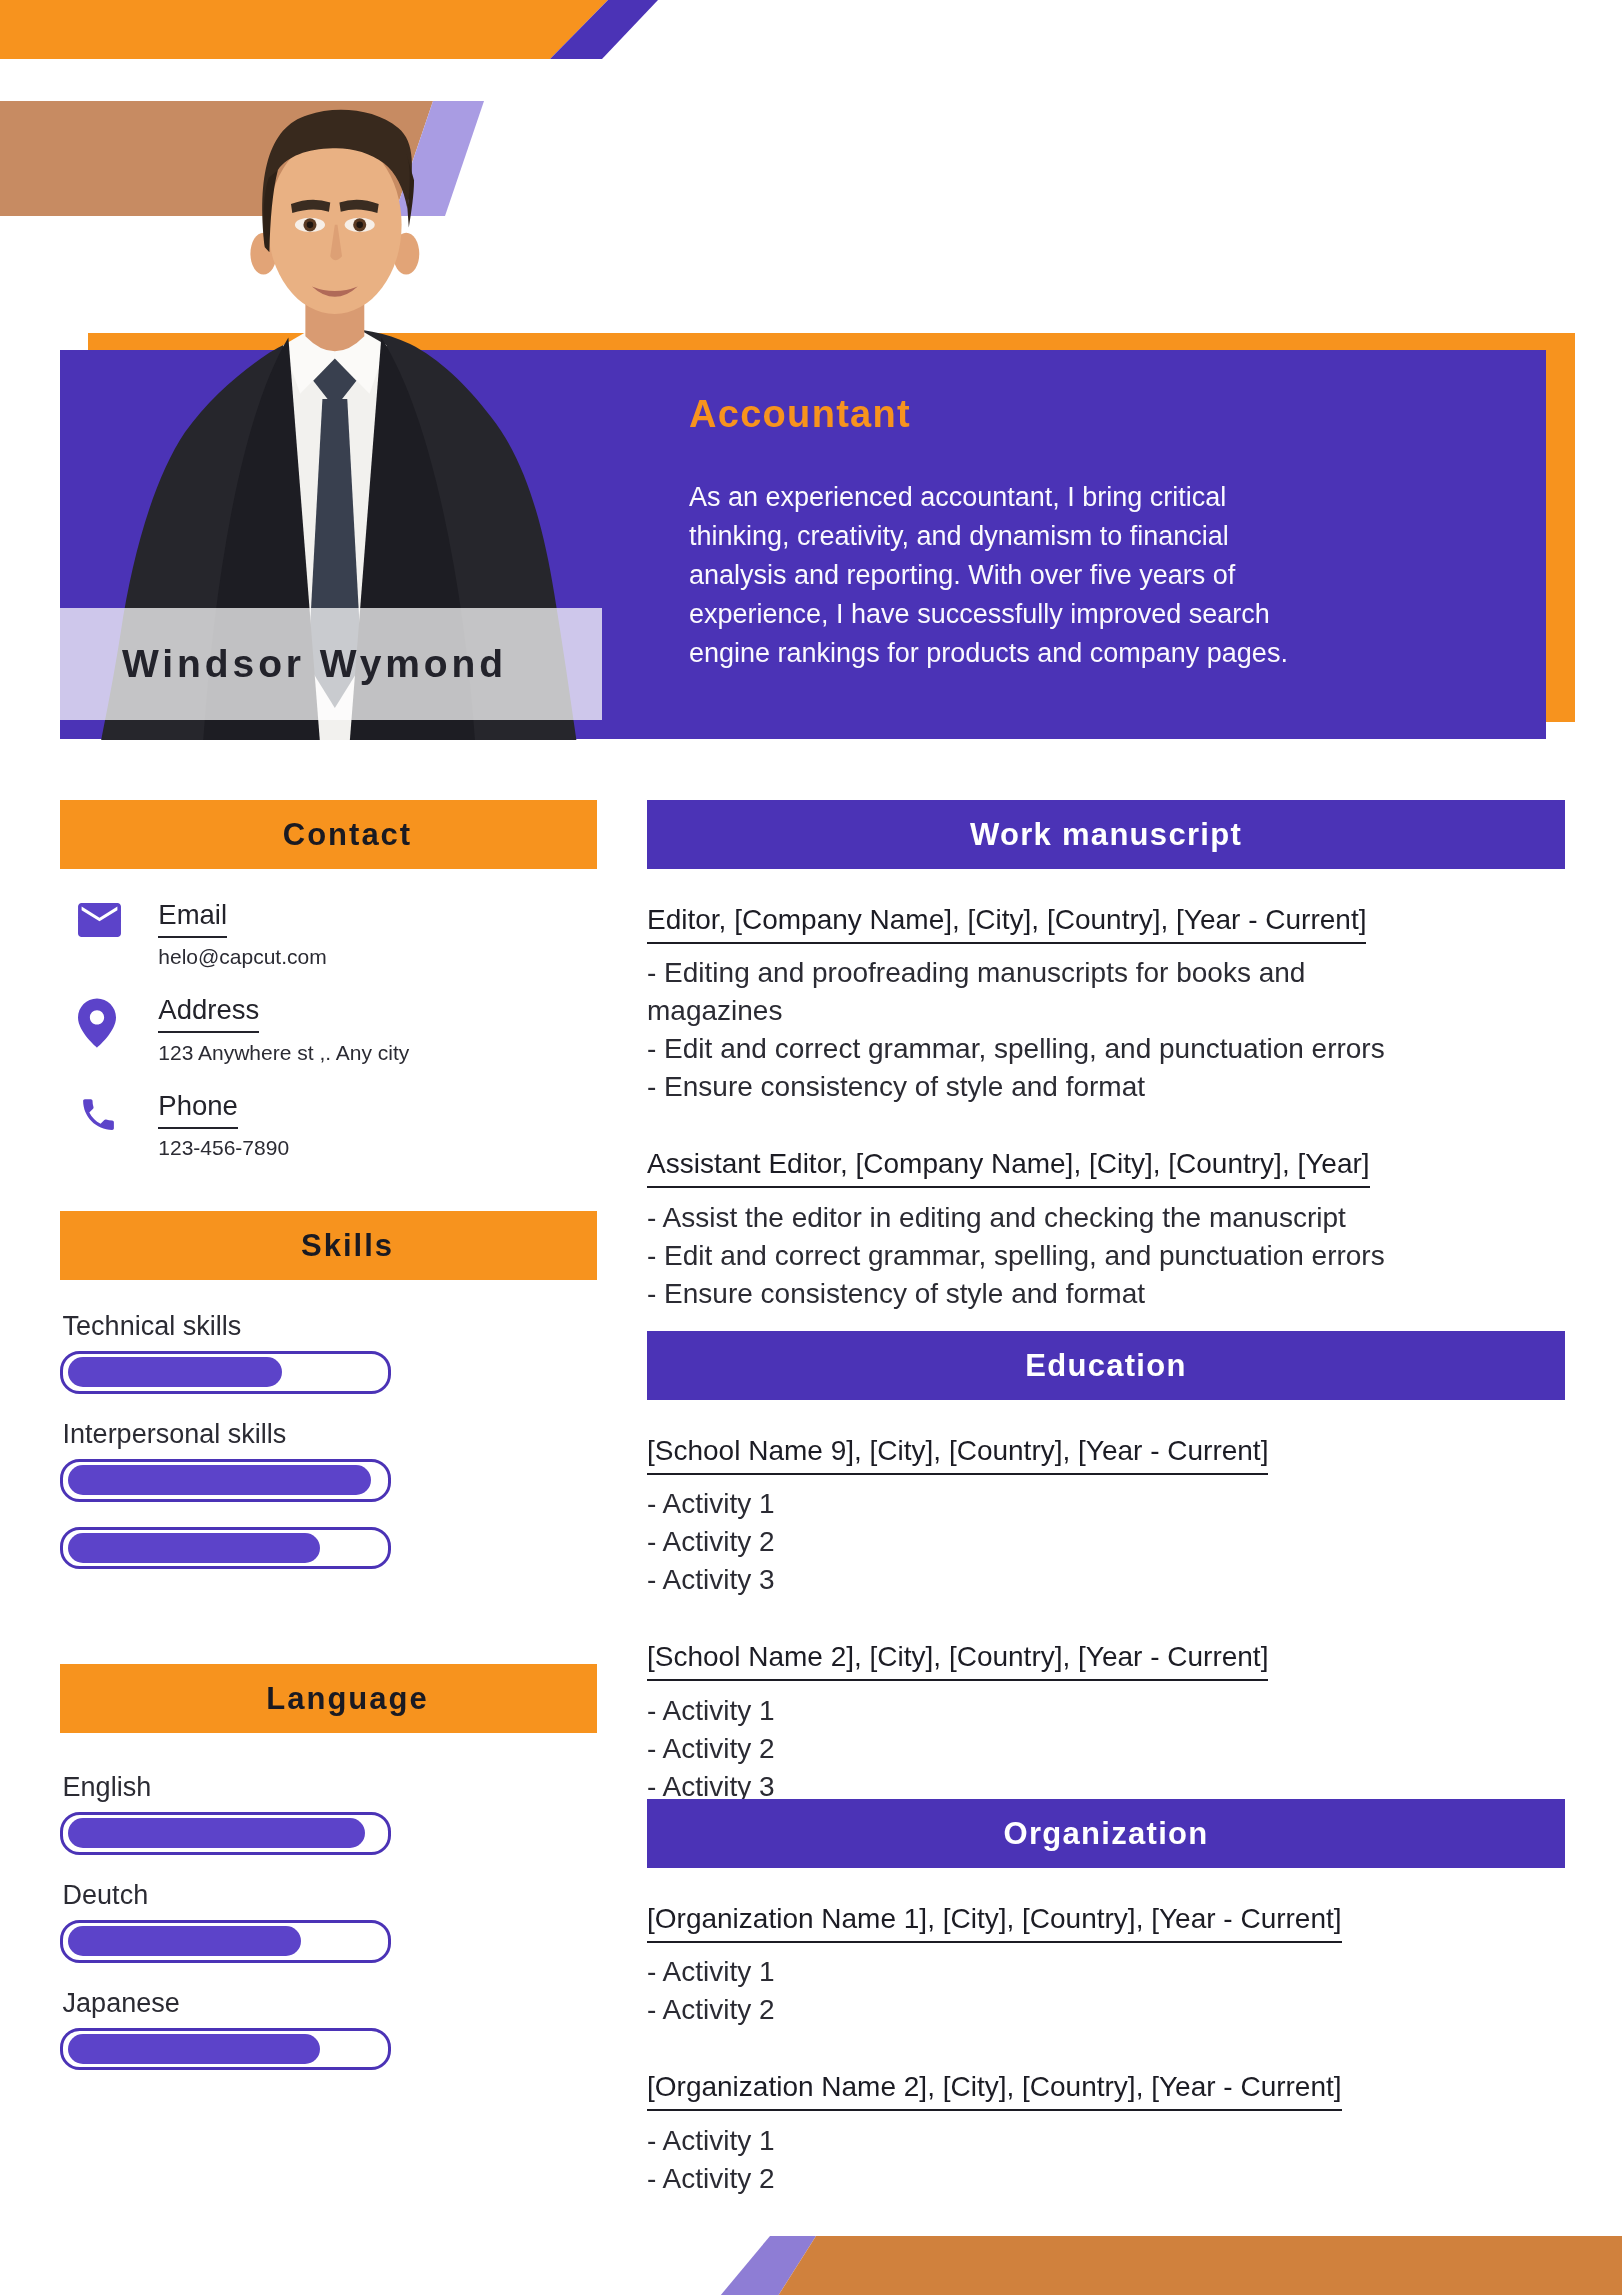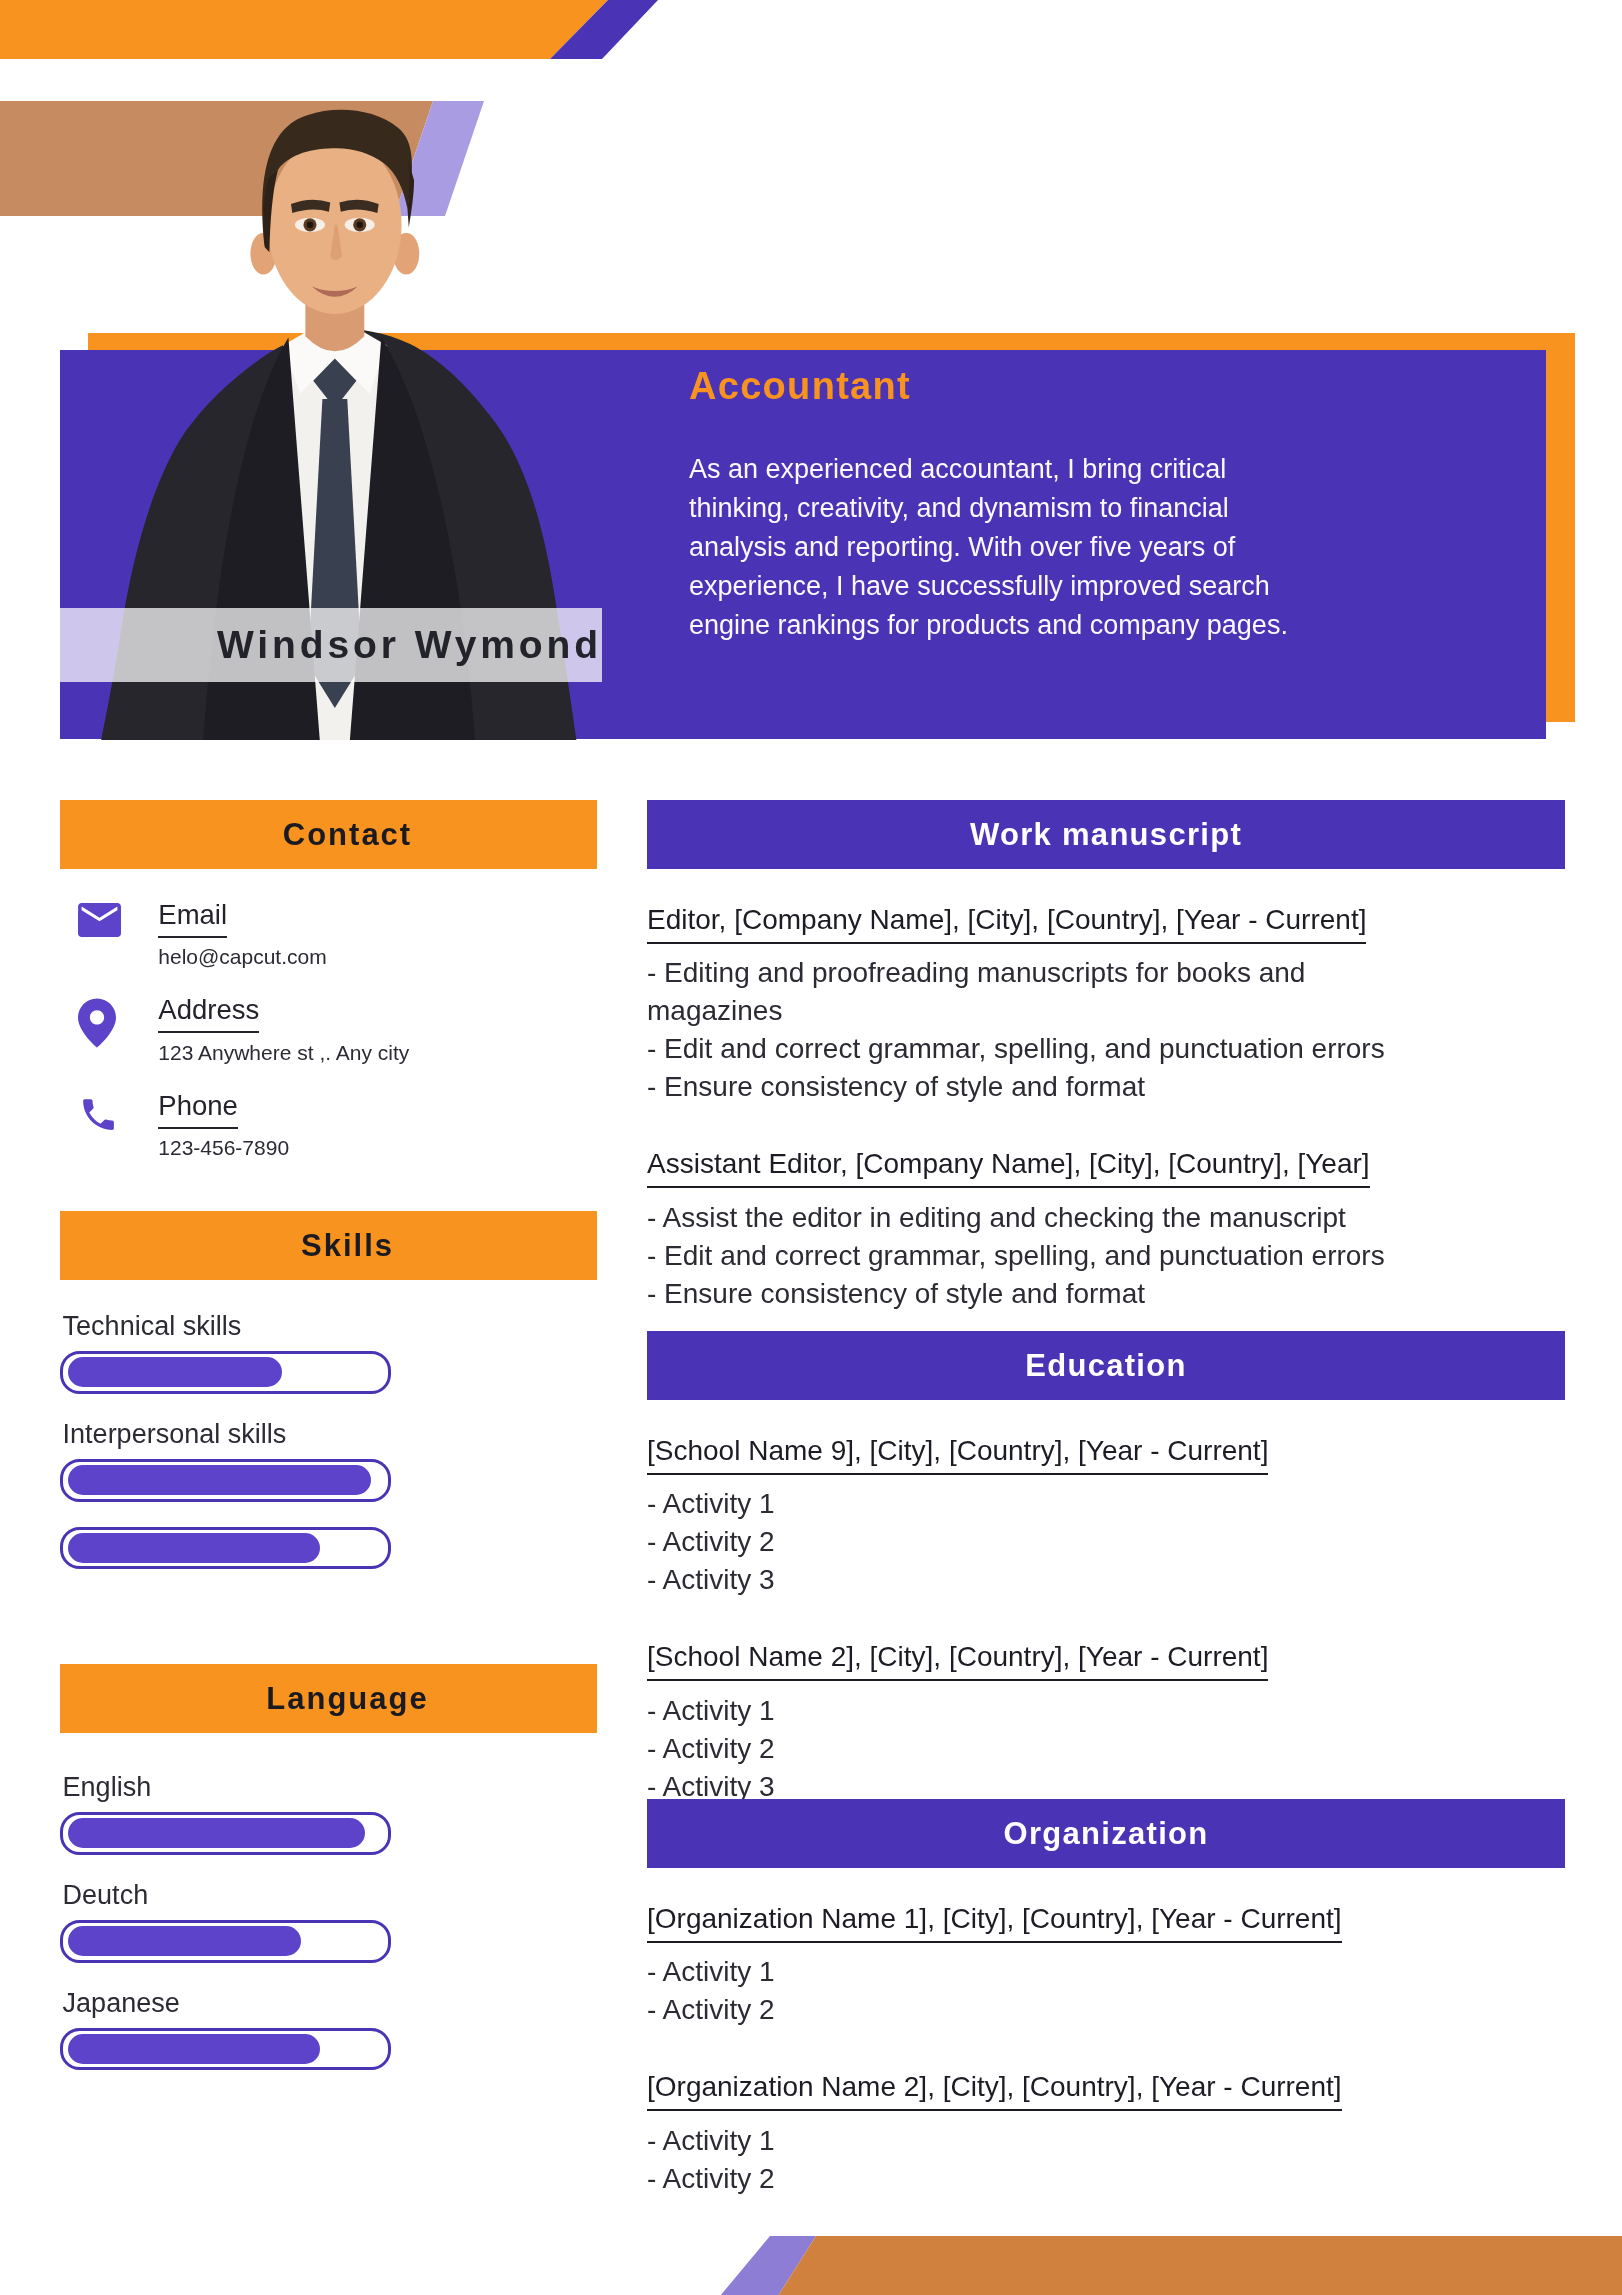--- a/index.html
+++ b/index.html
@@ -16,25 +16,25 @@
     clip-path:polygon(0 0,433px 0,394px 115px,0 115px);}
   .tan-strip{left:394px;top:101px;width:90px;height:115px;background:#A99CE3;
     clip-path:polygon(39px 0,90px 0,51px 115px,0 115px);}
 
   
   .hero-orange{left:88px;top:333px;width:1487px;height:389px;background:#F7931E;}
   .hero-purple{left:60px;top:350px;width:1486px;height:389px;background:#4B33B6;}
 
   .portrait{left:92px;top:56px;width:504px;height:684px;overflow:hidden;}
 
-  .name-band{left:60px;top:608px;width:542px;height:74px;background:rgba(255,255,255,0.73);
-    display:flex;align-items:center;justify-content:flex-end;}
+  .name-band{left:60px;top:608px;width:542px;height:112px;background:rgba(255,255,255,0.73);
+    display:flex;align-items:center;}
   .name-band span{margin-left:62px;font-size:39px;font-weight:bold;letter-spacing:3.9px;color:#23232B;}
 
-  .hero-text{left:689px;top:365px;width:798px;}
+  .hero-text{left:689px;top:393px;width:798px;}
   .role{font-size:38px;font-weight:bold;letter-spacing:1.3px;color:#F7931E;margin-bottom:42px;}
   .summary-line{font-size:27px;line-height:39px;color:#FBFAFE;}
 
   
   .section{display:block;}
   .bar{height:69px;display:flex;align-items:center;justify-content:center;}
   .bar-orange{background:#F7931E;padding-left:38px;}
   .bar-orange .bar-text{font-size:31px;font-weight:bold;letter-spacing:2px;color:#1A1A22;}
   .bar-purple{background:#4B33B6;}
   .bar-purple .bar-text{font-size:31px;font-weight:bold;letter-spacing:1.3px;color:#FFFFFF;}

